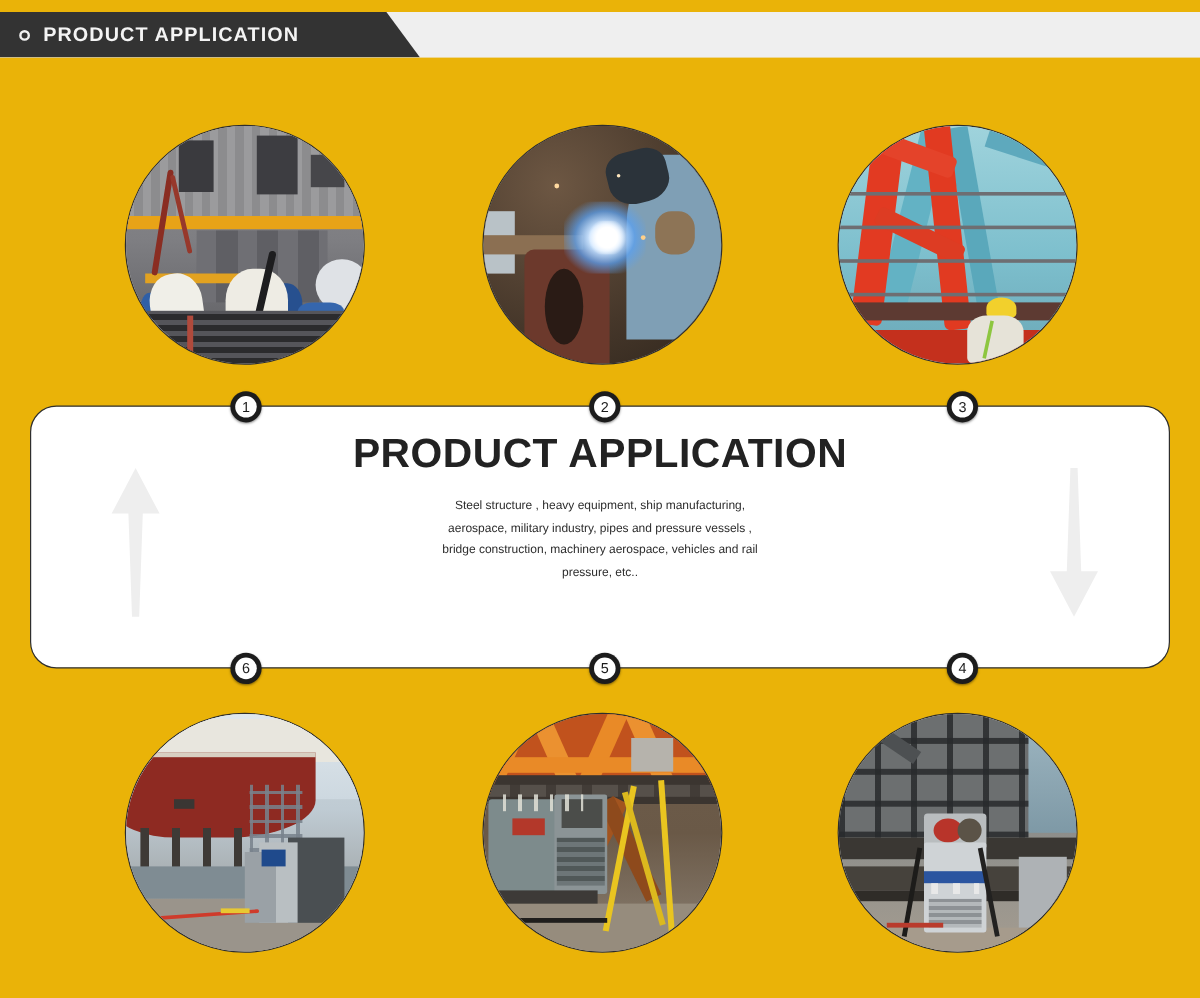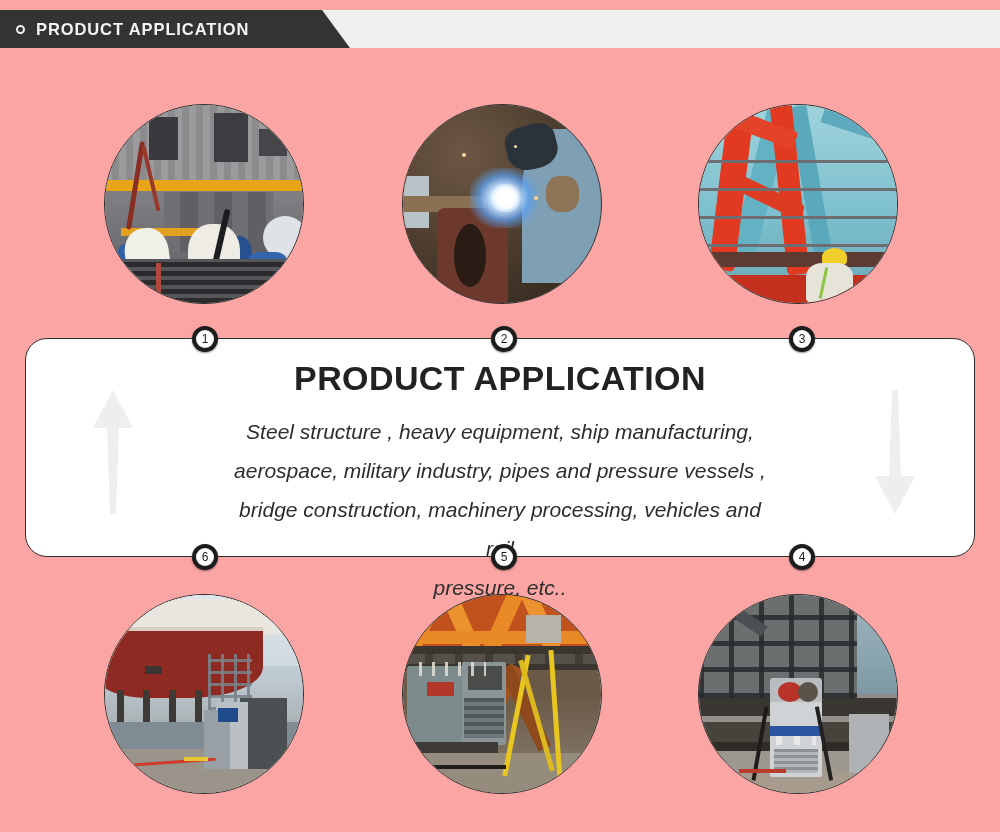--- a/index.html
+++ b/index.html
@@ -2,21 +2,21 @@
 <html><head>
 <meta charset="utf-8">
 <style>
   * { box-sizing: border-box; margin: 0; padding: 0; }
   html, body {
     width: 1000px; height: 832px;
     background: #ffffff;
     font-family: "Liberation Sans", sans-serif;
     overflow: hidden;
   }
-  .page { position: relative; width: 1000px; height: 832px; background:#fca5a5; }
+  .page { position: relative; width: 1000px; height: 832px; background:#eab308; }
 
   
   .header-strip {
     position: absolute; left: 0; top: 10px;
     width: 1000px; height: 38px;
     background: #efefef;
   }
   .header-banner {
     position: absolute; left: 0; top: 10px;
     width: 350px; height: 38px;
@@ -264,24 +264,23 @@
   }
   .box-title {
     font-size: 34px;
     font-weight: bold;
     color: #222222;
     letter-spacing: 0.4px;
     line-height: 1.1;
     margin-bottom: 16px;
   }
   .box-desc {
-    font-size: 21px;
+    font-size: 10px;
     color: #2d2d2d;
     line-height: 1.85;
-    font-style: italic;
   }
 
   
   .badge {
     position: absolute;
     width: 26px; height: 26px;
     border-radius: 50%;
     background: #1c1c1c;
     display: flex; align-items: center; justify-content: center;
     box-shadow: 0 1px 2px rgba(0,0,0,.45);
@@ -380,21 +379,21 @@
   </svg>
   <svg class="arrow-right" viewBox="0 0 46 128">
     <polygon points="23,126 43,88 29,88 26,2 20,2 17,88 3,88" fill="#eeeeee"></polygon>
   </svg>
 
   <div class="box-text">
     <div class="box-title">PRODUCT APPLICATION</div>
     <div class="box-desc">
       <div>Steel structure , heavy equipment, ship manufacturing,</div>
       <div>aerospace, military industry, pipes and pressure vessels ,</div>
-      <div>bridge construction, machinery processing, vehicles and rail</div>
+      <div>bridge construction, machinery aerospace, vehicles and rail</div>
       <div>pressure, etc..</div>
     </div>
   </div>
 
   <div class="badge b-top bx1">
     <span class="badge-inner">1</span>
   </div>
   <div class="badge b-top bx2">
     <span class="badge-inner">2</span>
   </div>

